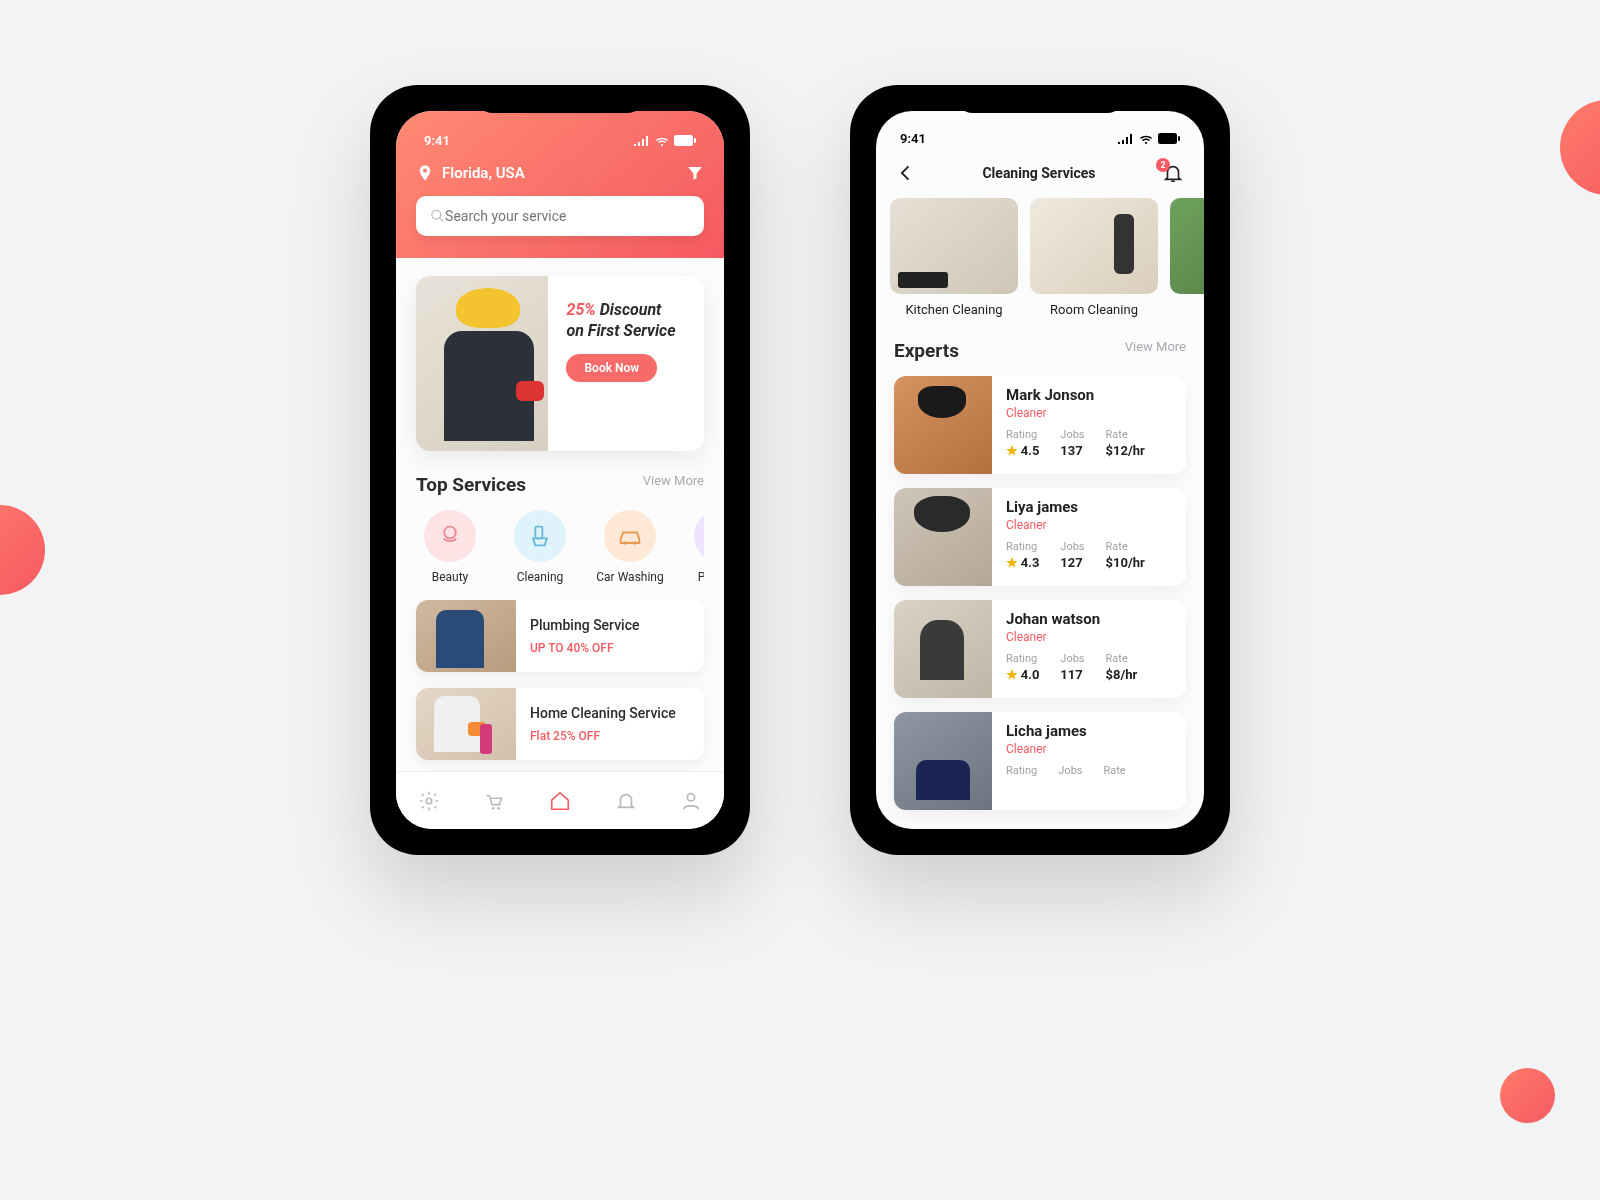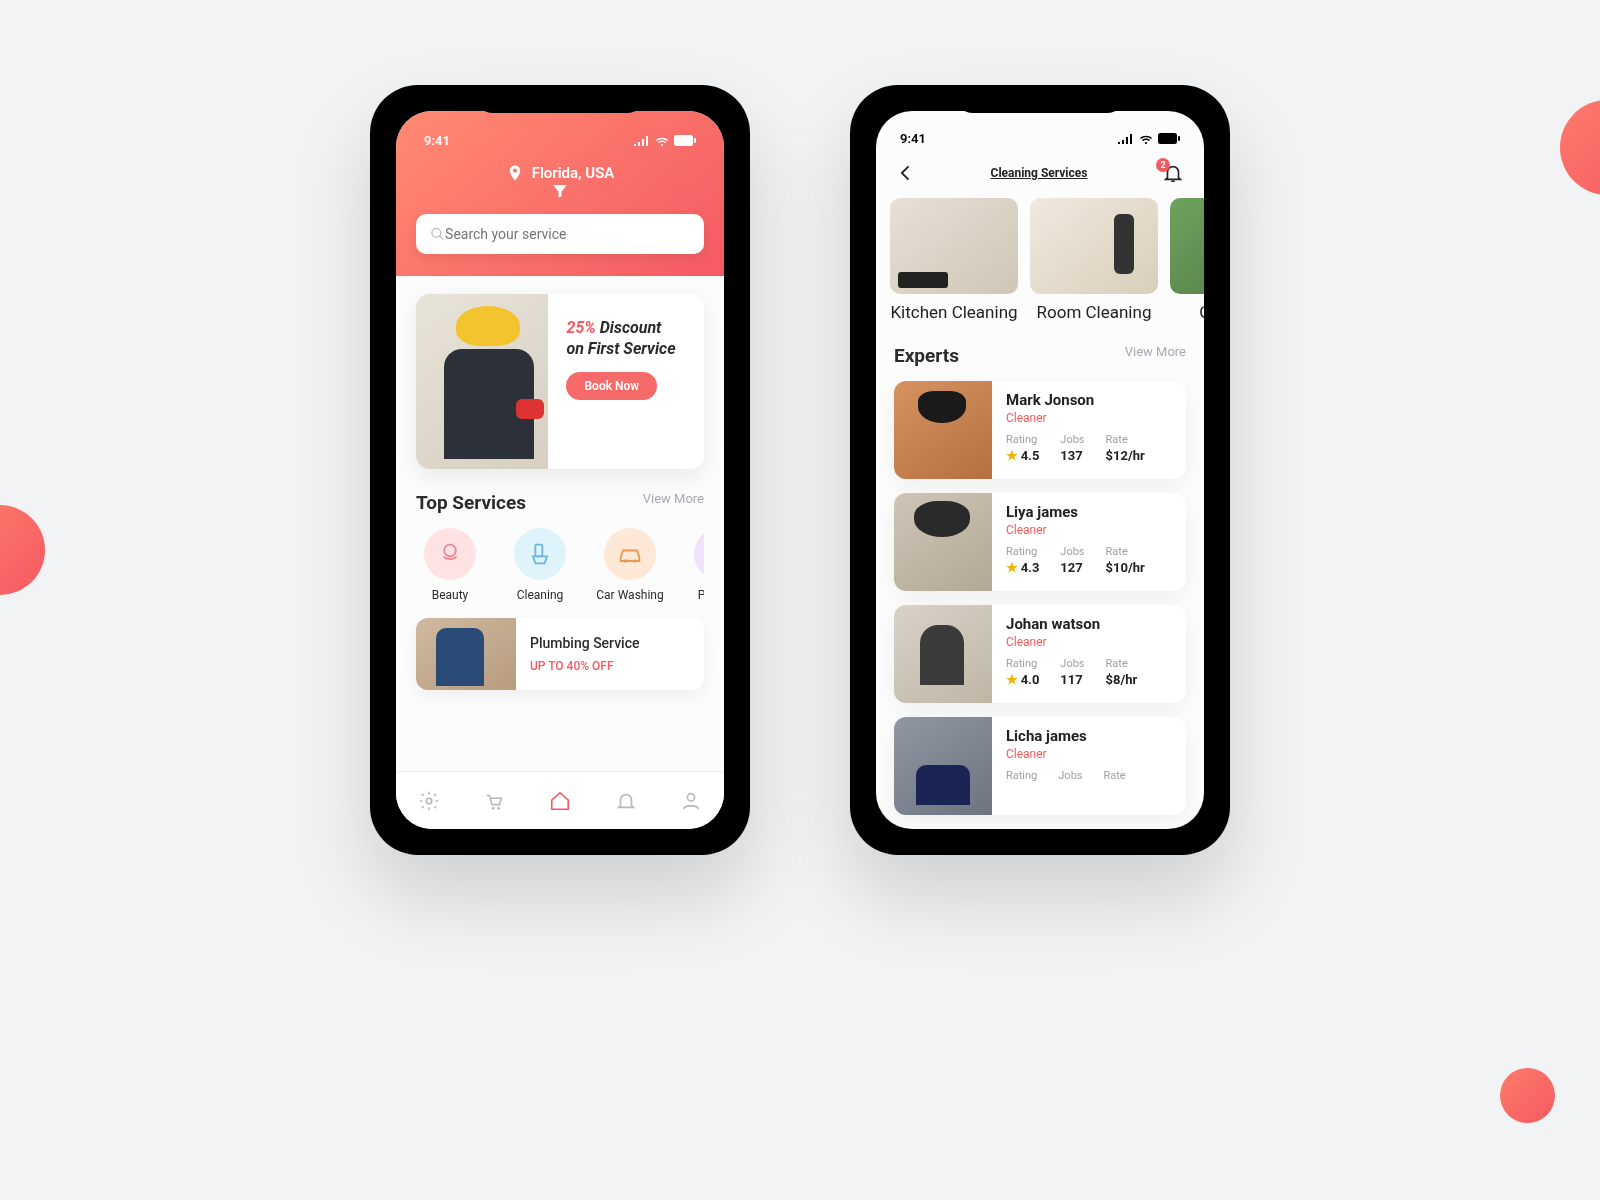--- a/index.html
+++ b/index.html
@@ -11,21 +11,21 @@
 
   .stage { display: flex; justify-content: center; gap: 100px; padding-top: 85px; }
   .phone { width: 380px; height: 770px; background: #000; border-radius: 48px; padding: 26px; position: relative; box-shadow: 0 40px 80px rgba(0,0,0,0.15); }
   .screen { width: 100%; height: 100%; background: #fcfcfd; border-radius: 36px; overflow: hidden; position: relative; }
   .notch { position: absolute; top: 0; left: 50%; transform: translateX(-50%); width: 170px; height: 28px; background: #000; border-radius: 0 0 18px 18px; z-index: 10; }
 
   
   .header-grad { background: linear-gradient(140deg, #ff8a73, #f55a62); padding: 16px 20px 22px; }
   .status-bar { display: flex; justify-content: space-between; align-items: center; color: #fff; font-size: 13px; font-weight: 600; padding: 6px 8px 10px; }
   .status-icons { display: flex; gap: 5px; align-items: center; }
-  .loc-row { display: flex; justify-content: space-between; align-items: center; margin-top: 6px; flex-direction: column; }
+  .loc-row { display: flex; justify-content: space-between; align-items: center; margin-top: 6px; }
   .loc { display: flex; align-items: center; gap: 8px; color: #fff; font-size: 15px; font-weight: 600; }
   .search-box { margin-top: 14px; background: #fff; border-radius: 10px; padding: 12px 14px; display: flex; align-items: center; gap: 0; box-shadow: 0 4px 12px rgba(0,0,0,0.08); }
   .search-box input { border: none; outline: none; font-size: 14px; color: #999; width: 100%; }
 
   .content { padding: 18px 20px 0; }
   .promo { background: #fff; border-radius: 14px; box-shadow: 0 8px 24px rgba(0,0,0,0.08); display: flex; overflow: hidden; height: 175px; position: relative; }
   .promo-img { width: 46%; background: linear-gradient(145deg, #e8e3d8, #d6cfc2); position: relative; }
   .helmet { position: absolute; top: 12px; left: 40px; width: 64px; height: 40px; background: #f4c430; border-radius: 60% 60% 45% 45%; }
   .torso { position: absolute; top: 55px; left: 28px; width: 90px; height: 110px; background: #2c3038; border-radius: 18px 18px 0 0; }
   .glove { position: absolute; top: 105px; left: 100px; width: 28px; height: 20px; background: #d33; border-radius: 6px; }
@@ -59,33 +59,33 @@
   .offer-title { font-size: 14px; color: #2b2b2b; font-weight: 500; }
   .offer-sub { font-size: 12px; color: #f55a62; margin-top: 8px; font-weight: 500; }
 
   .tabbar { position: absolute; bottom: 0; left: 0; right: 0; height: 58px; background: #fff; display: flex; justify-content: space-around; align-items: center; border-top: 1px solid #eee; }
   .tab-icon { color: #b8b8bf; font-size: 22px; }
   .tab-icon.active { color: #f55a62; }
 
   
   .status-bar2 { display: flex; justify-content: space-between; align-items: center; color: #000; font-size: 13px; font-weight: 600; padding: 20px 24px 8px; }
   .hdr2 { display: flex; align-items: center; justify-content: space-between; padding: 8px 20px 14px; }
-  .hdr2-title { font-size: 12px; font-weight: 700; color: #222; flex: 1; text-align: center; text-decoration: underline; }
+  .hdr2-title { font-size: 14px; font-weight: 700; color: #222; flex: 1; text-align: center; }
   .bell-wrap { position: relative; }
   .badge { position: absolute; top: -4px; left: -6px; width: 14px; height: 14px; background: #f55a62; color: #fff; border-radius: 50%; font-size: 9px; display: flex; align-items: center; justify-content: center; font-weight:700; }
 
   .cat-row { display: flex; gap: 12px; padding: 0 14px; overflow: hidden; }
   .cat-item { min-width: 128px; }
   .cat-img { width: 128px; height: 96px; border-radius: 10px; background: #ddd; }
   .ci1 { background: linear-gradient(140deg,#e6e0d6,#cfc6b6); position:relative; }
   .ci1::after{content:"";position:absolute;left:8px;bottom:6px;width:50px;height:16px;background:#222;border-radius:3px;}
   .ci2 { background: linear-gradient(140deg,#efe9df,#d9ceba); position:relative; }
   .ci2::after{content:"";position:absolute;right:24px;top:16px;width:20px;height:60px;background:#333;border-radius:6px;}
   .ci3 { background: linear-gradient(140deg,#6fa25e,#4f7a42); }
-  .cat-label { font-size: 17px; color: #222; margin-top: 8px; text-align:center; }
+  .cat-label { font-size: 13px; color: #222; margin-top: 8px; text-align:center; }
 
   .content2 { padding: 0 18px; }
   .exp-card { background: #fff; border-radius: 12px; box-shadow: 0 6px 20px rgba(0,0,0,0.06); display: flex; margin-bottom: 14px; overflow:hidden; }
   .exp-img { width: 98px; height: 98px; flex-shrink:0; }
   .ei1 { background: linear-gradient(145deg,#d6925f,#b4703f); position:relative; }
   .ei1::after{content:"";position:absolute;left:24px;top:10px;width:48px;height:32px;background:#1a1a1a;border-radius:40% 40% 60% 60%;}
   .ei2 { background: linear-gradient(145deg,#cfc5b8,#b3a895); position:relative; }
   .ei2::after{content:"";position:absolute;left:20px;top:8px;width:56px;height:36px;background:#2a2a2a;border-radius:50% 50% 60% 60%;}
   .ei3 { background: linear-gradient(145deg,#d9d2c7,#bfb6a6); position:relative; }
   .ei3::after{content:"";position:absolute;left:26px;top:20px;width:44px;height:60px;background:#3a3a3a;border-radius:18px 18px 0 0;}
@@ -211,20 +211,31 @@
 
         <div class="offer-card">
           <div class="offer-img">
               <div class="blue-shirt"></div>
             </div>
           <div class="offer-text">
             <div class="offer-title">Plumbing Service</div>
             <div class="offer-sub">UP TO 40% OFF</div>
           </div>
         </div>
+        <div class="offer-card">
+          <div class="offer-img oc2">
+              <div class="chef"></div>
+              <div class="ogloves"></div>
+              <div class="bottles"></div>
+            </div>
+          <div class="offer-text">
+            <div class="offer-title">Home Cleaning Service</div>
+            <div class="offer-sub">Flat 25% OFF</div>
+          </div>
+        </div>
       </div>
 
       <div class="tabbar">
         <span class="tab-icon">
             <svg width="22" height="22" viewBox="0 0 24 24">
               <circle cx="12" cy="12" r="3" fill="none" stroke="currentColor" stroke-width="1.8"></circle>
               <path d="M12 2v3M12 19v3M4.2 4.2l2 2M17.8 17.8l2 2M2 12h3M19 12h3M4.2 19.8l2-2M17.8 6.2l2-2" stroke="currentColor" stroke-width="1.8"></path>
             </svg>
           </span>
         <span class="tab-icon">

